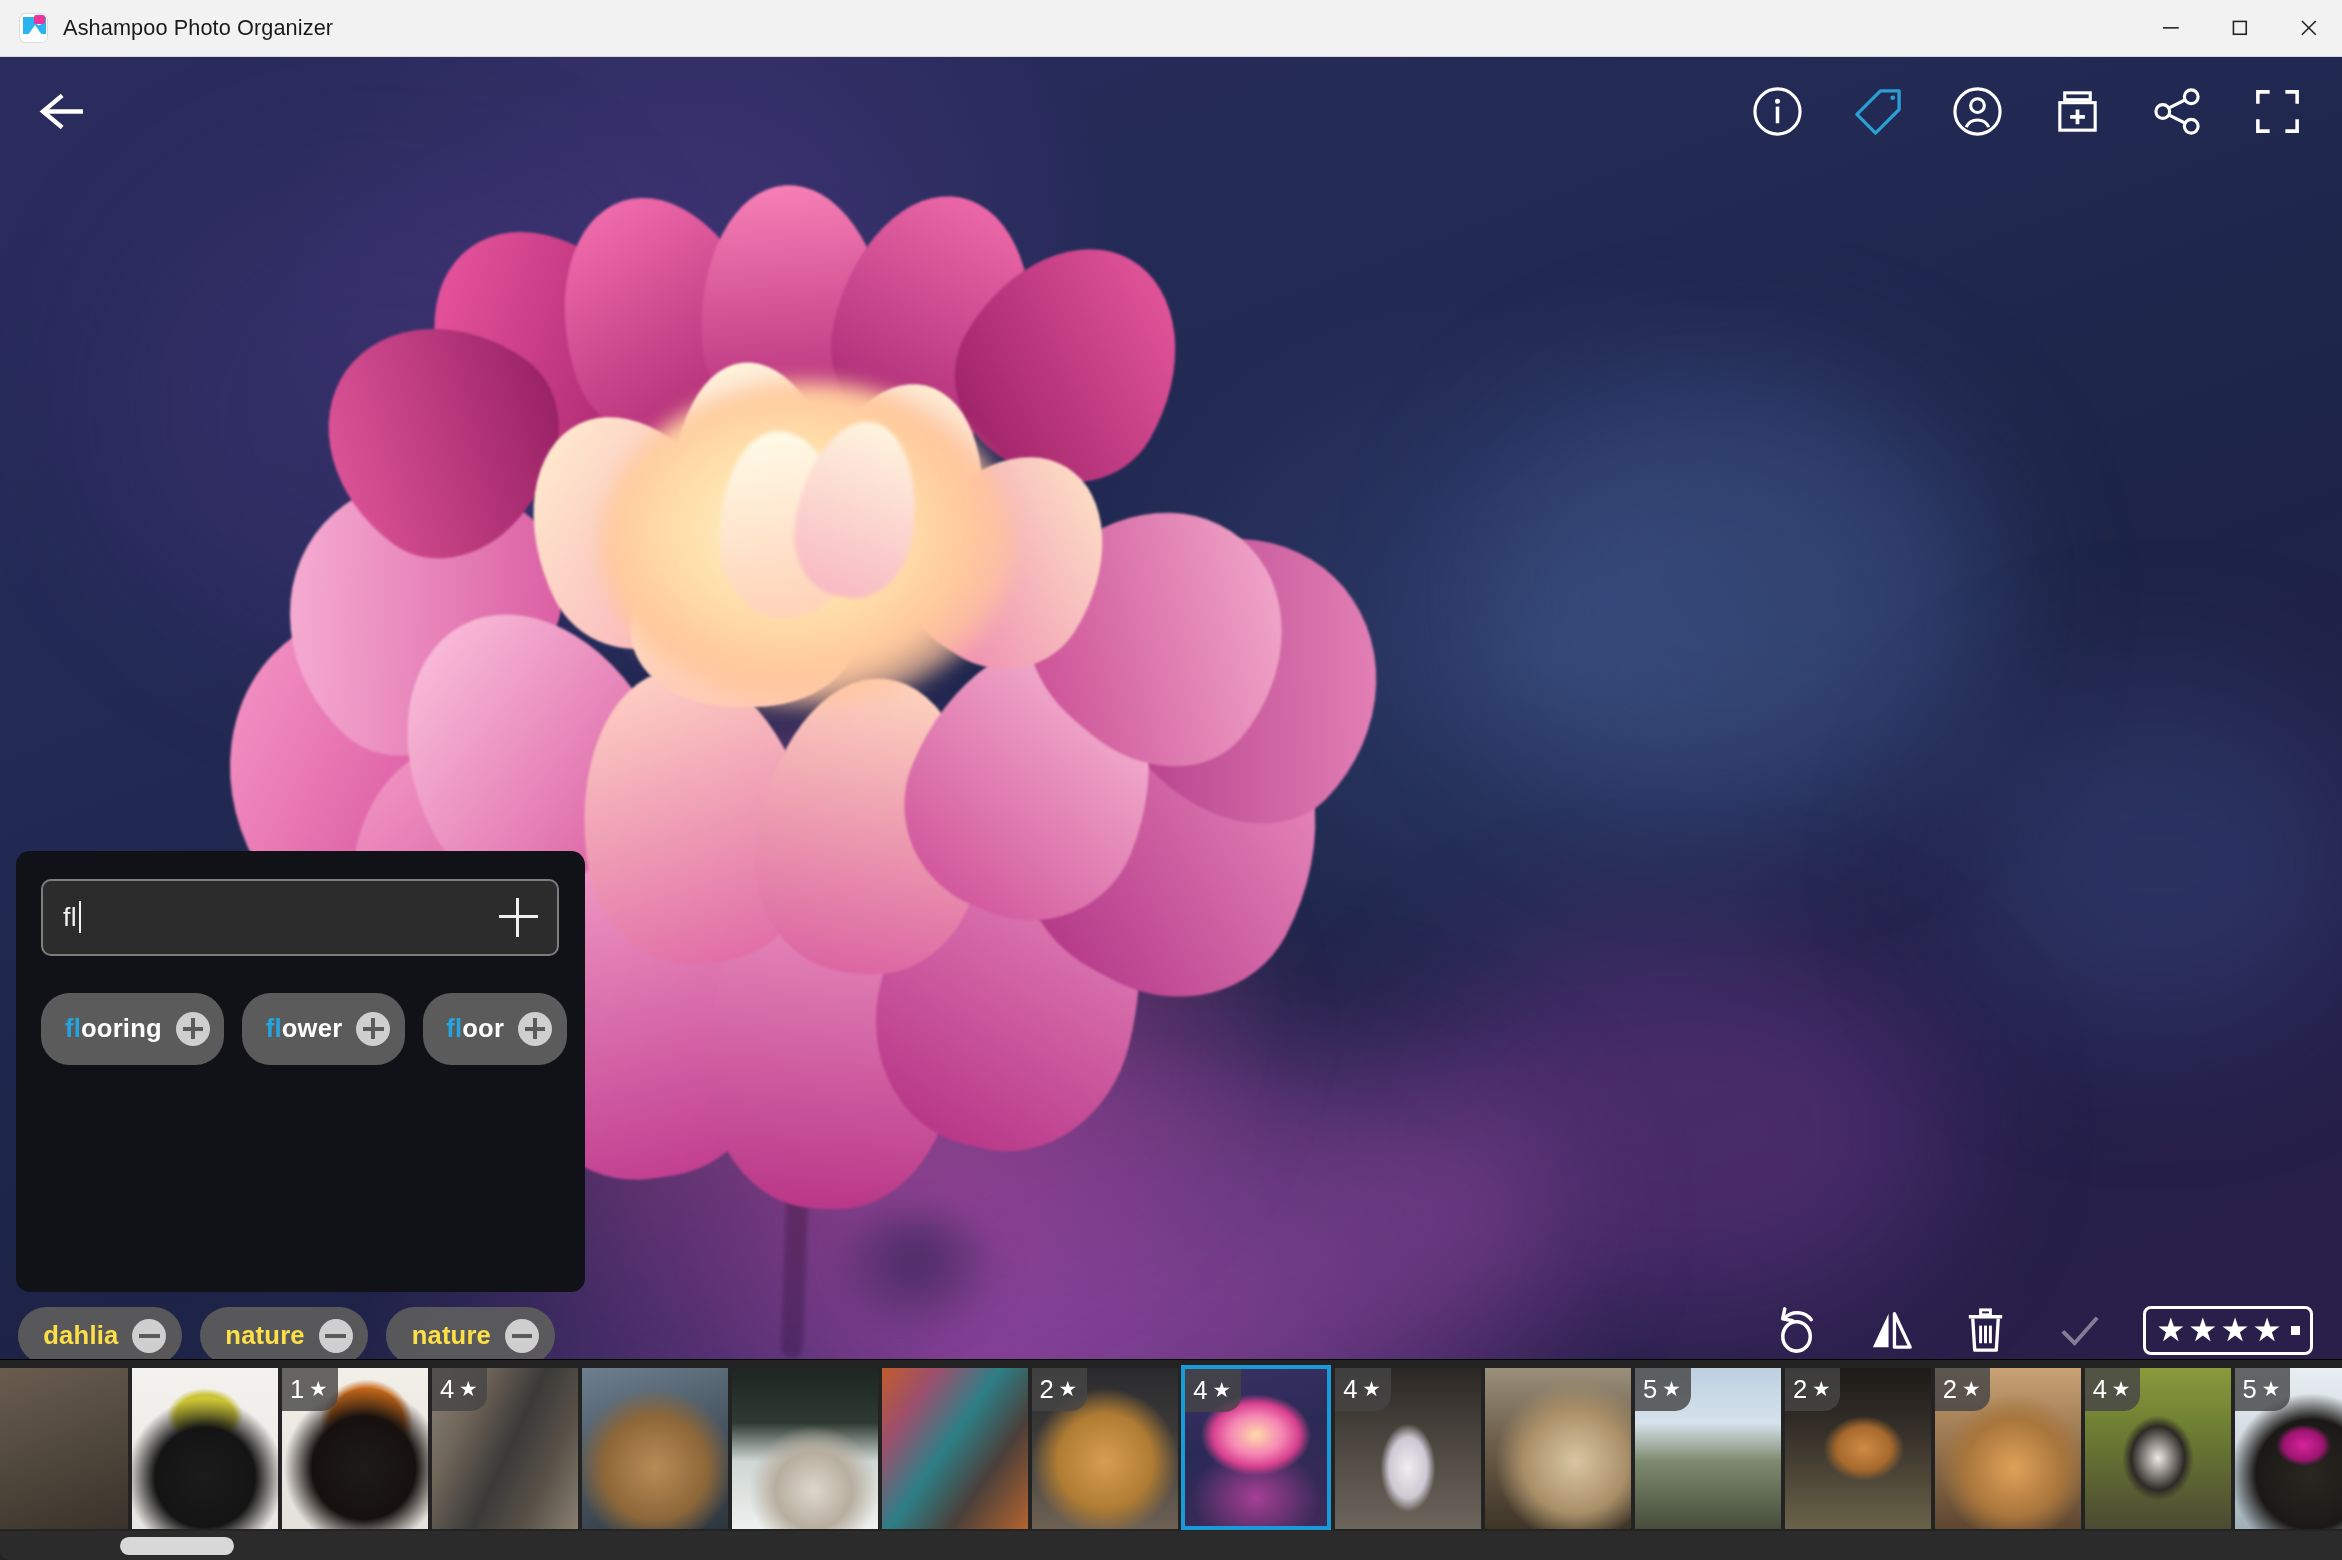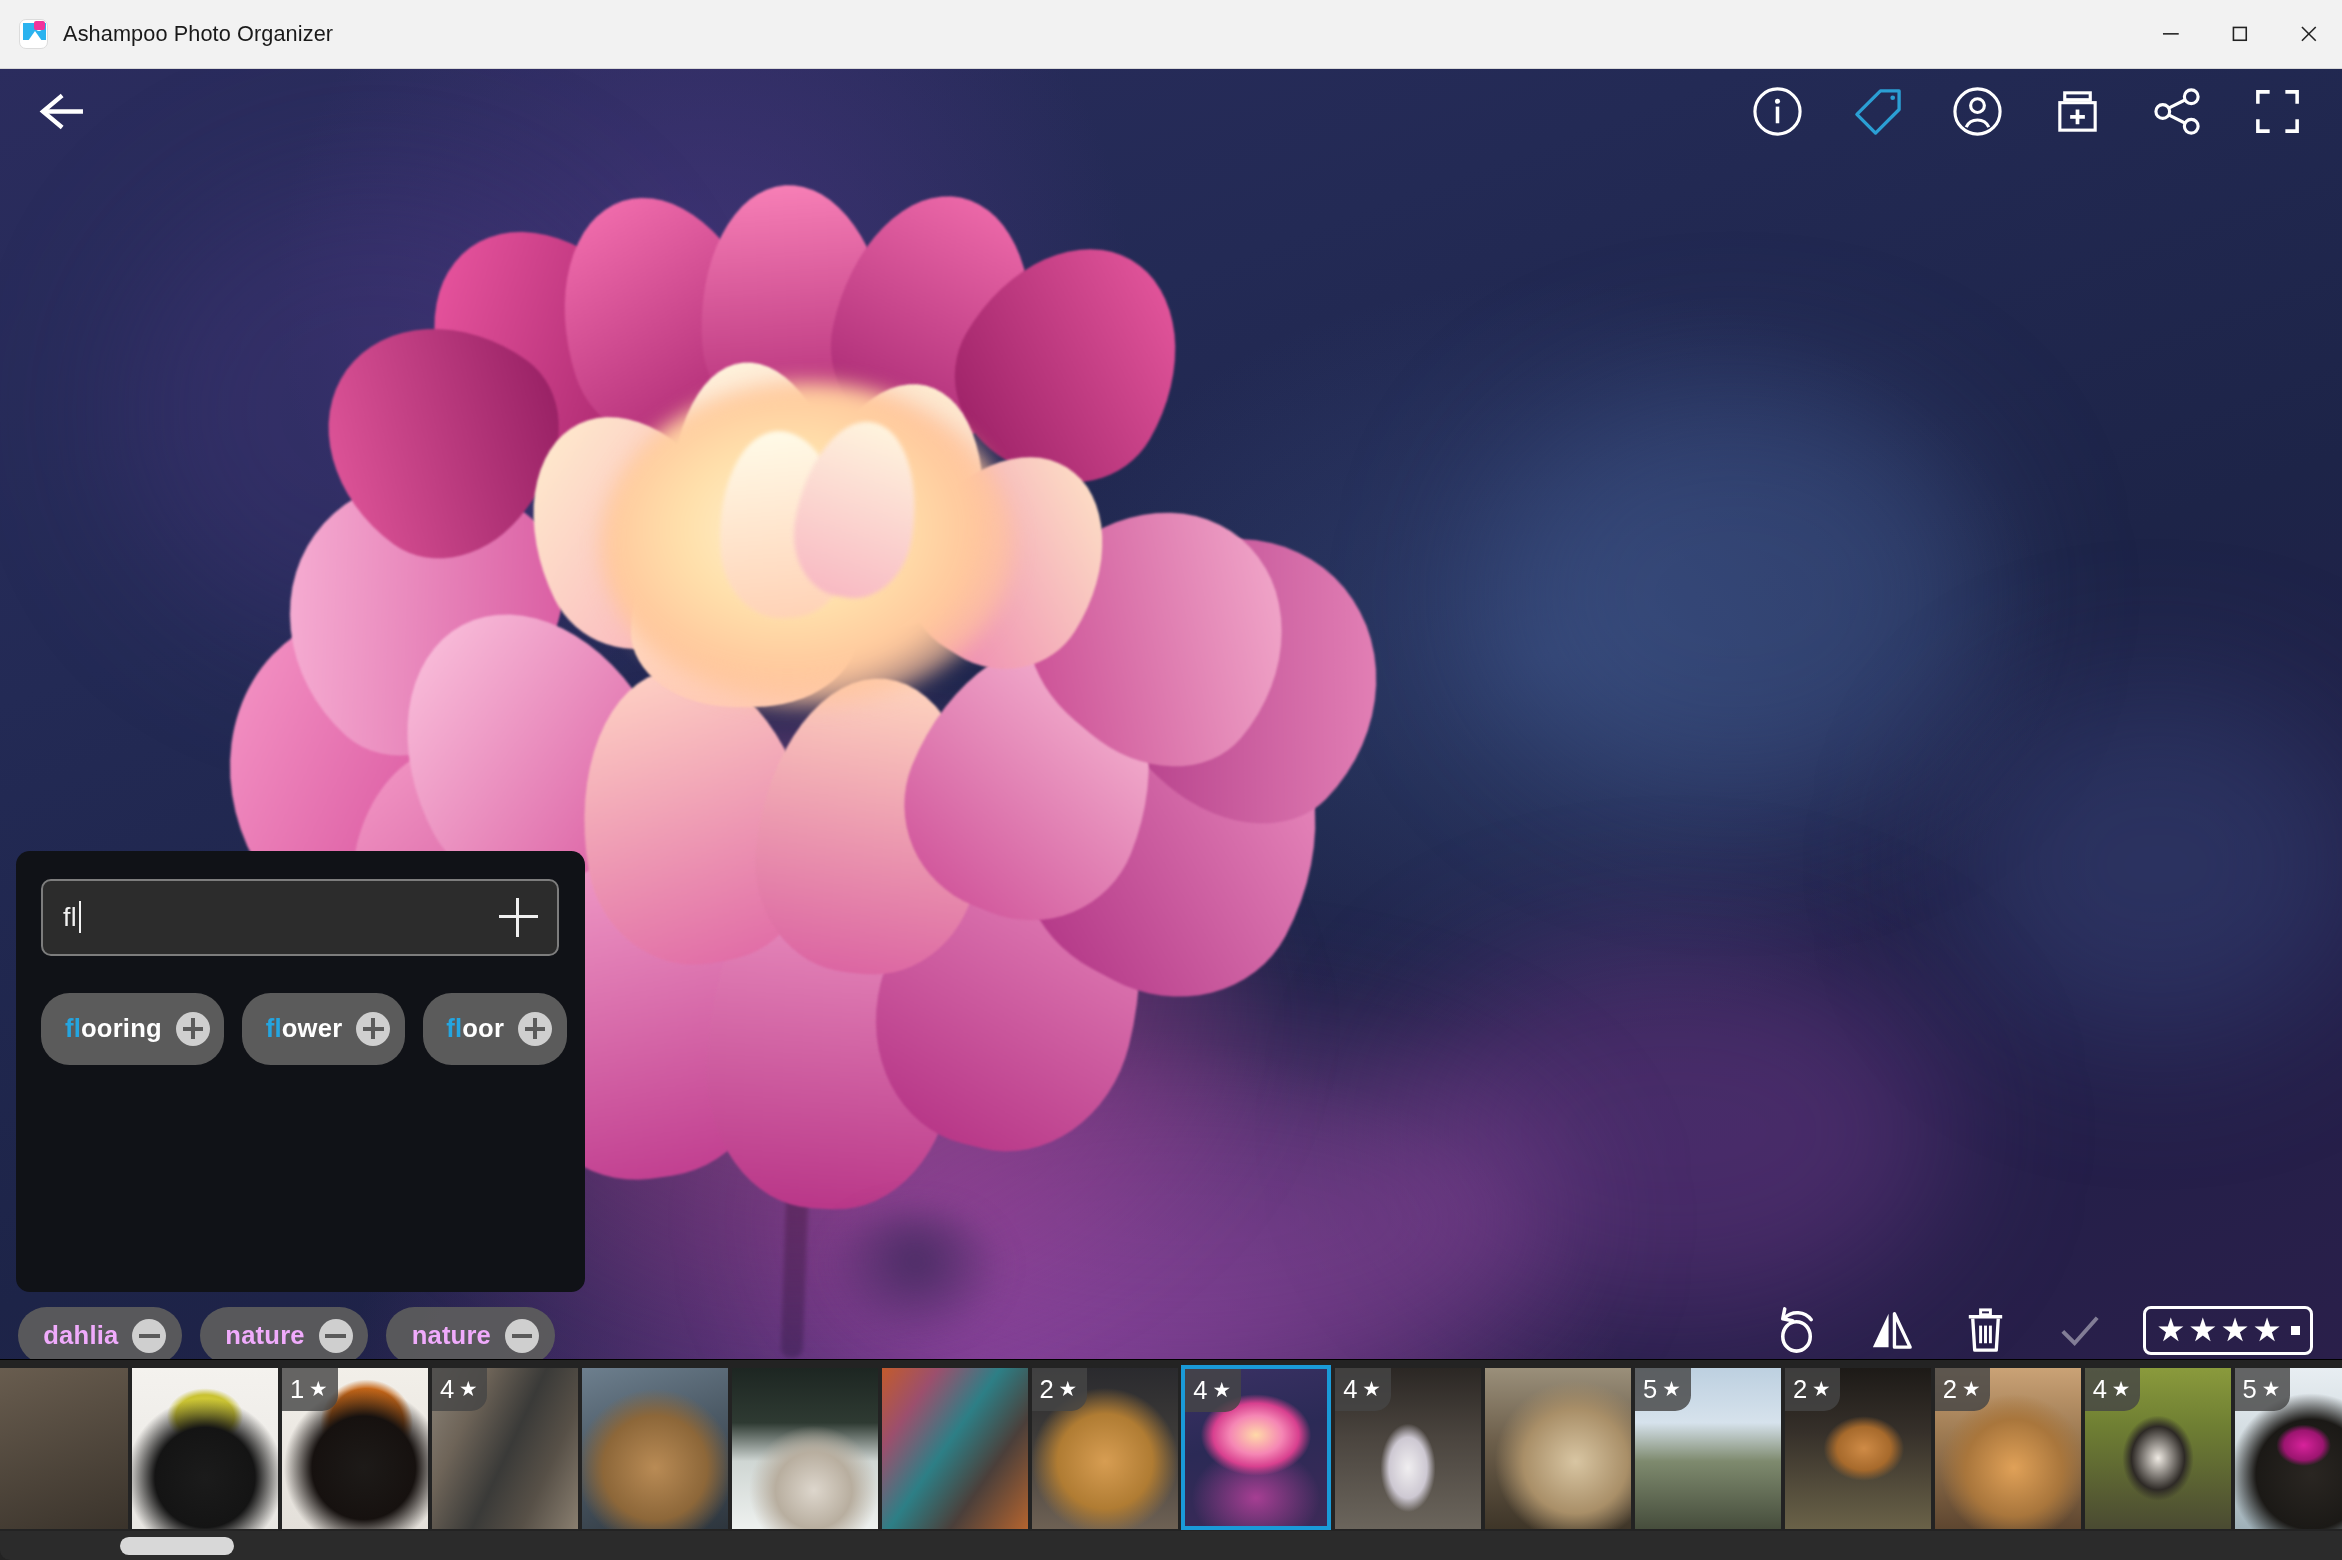--- a/index.html
+++ b/index.html
@@ -13,21 +13,21 @@
   .app-window {
     position: relative;
     width: 2343px; height: 1560px;
     background: #101010;
     overflow: hidden;
   }
 
   
   .titlebar {
     position: absolute; top: 0; left: 0;
-    width: 2343px; height: 69px;
+    width: 2343px; height: 57px;
     background: #f2f2f2;
     display: flex; align-items: center;
     border-bottom: 1px solid #d8d8d8;
     z-index: 40;
   }
   .app-icon {
     width: 29.6px; height: 29.6px;
     margin-left: 18.7px;
     border-radius: 6.9px;
     background: #ffffff;
@@ -238,21 +238,21 @@
     z-index: 25;
   }
   .tag-pill {
     height: 57px;
     background: rgba(92,92,92,.93);
     border-radius: 28.6px;
     display: inline-flex; align-items: center;
     padding: 0 15.8px 0 25.6px; gap: 13.8px;
   }
   .tag-pill .tl {
-    font-size: 25.6px; font-weight: bold; color: #f0abfc;
+    font-size: 25.6px; font-weight: bold; color: #fde047;
     letter-spacing: 0.2px; white-space: nowrap;
   }
   .tag-minus {
     width: 34px; height: 34px; border-radius: 50%;
     background: #cfcfcf; position: relative; flex: none;
   }
   .tag-minus::before {
     content: ""; position: absolute;
     left: 6.9px; top: 15.3px; width: 20.7px; height: 3.9px;
     background: #5b5b5b;

